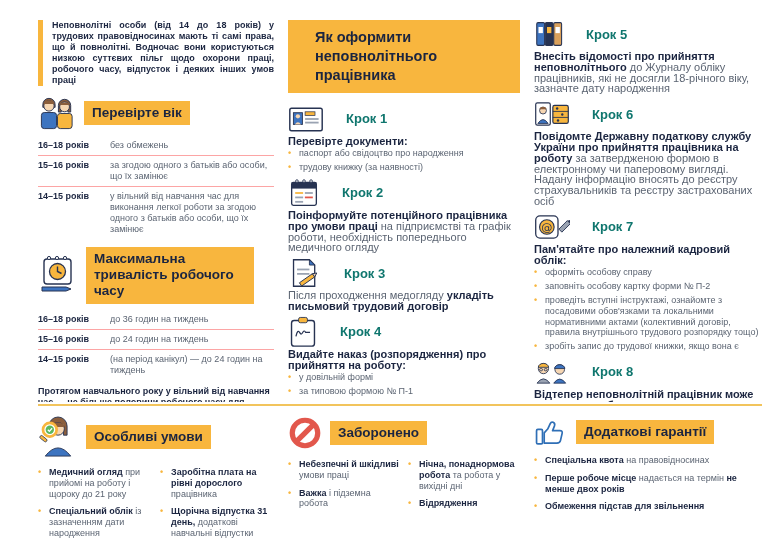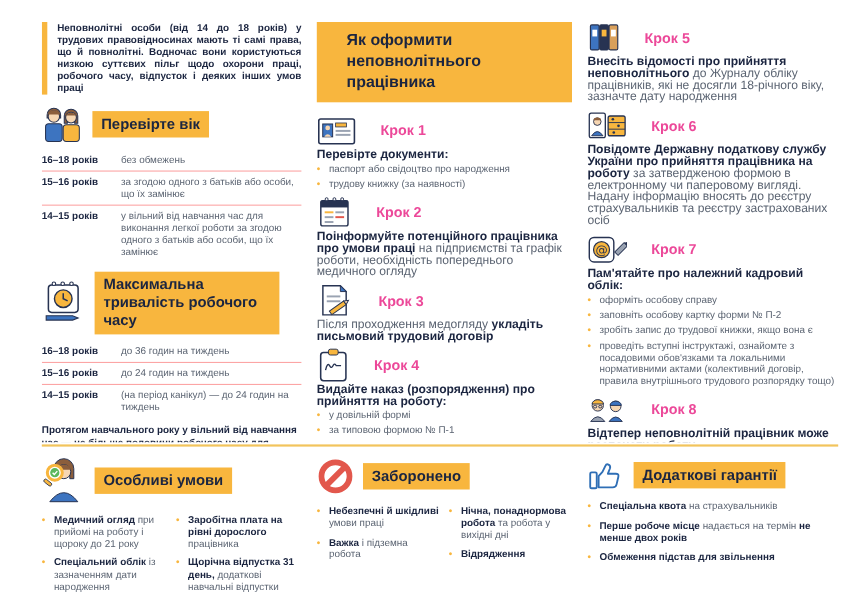--- a/index.html
+++ b/index.html
@@ -35,21 +35,21 @@
   .mb8 { margin-bottom:8px; }
 
   
   .main-title { background:#F8B63E; color:#1b2540; font-weight:bold;
                 font-size:14.5px; line-height:1.3; padding:8px 27px; margin-bottom:12px; }
 
   
   .step { margin-bottom:6px; }
   .step-head { display:flex; align-items:center; height:28px; margin-bottom:3px; }
   .step-head .ic { flex:none; margin-right:9px; display:flex; }
-  .step-title { font-size:13px; font-weight:bold; color:#ec4899;padding-left:13px; }
+  .step-title { font-size:13px; font-weight:bold; color:#0f766e;padding-left:13px; }
   .step p { font-size:11px; line-height:10.8px; color:#5b6472; }
   .step p b, .bb { color:#1b2540; font-weight:bold; }
   ul { list-style:none; margin-top:2px; }
   li { position:relative; padding-left:11px; font-size:9px; line-height:10.8px; margin-bottom:3px; color:#5b6472; }
   li::before { content:"•"; position:absolute; left:0; top:0; color:#F8B63E; font-weight:bold; }
   .important { margin-top:8px; font-size:9px; line-height:11px; }
 
   
   .divider { border:none; border-top:2px solid #F2C45C; margin:2px 0 10px 0; }
 
@@ -270,22 +270,22 @@
                 <path d="M43 13.5 l4 2.5 -4 2.5 z" fill="#273352"></path>
               </g>
             </svg>
           </span>
           <span class="step-title">Крок 7</span>
         </div>
         <p><b>Пам'ятайте про належний кадровий облік:</b></p>
         <ul>
           <li>оформіть особову справу</li>
           <li>заповніть особову картку форми № П-2</li>
+          <li>проведіть вступні інструктажі, ознайомте з посадовими обов'язками та локальними нормативними актами (колективний договір, правила внутрішнього трудового розпорядку тощо)</li>
           <li>зробіть запис до трудової книжки, якщо вона є</li>
-          <li>проведіть вступні інструктажі, ознайомте з посадовими обов'язками та локальними нормативними актами (колективний договір, правила внутрішнього трудового розпорядку тощо)</li>
         </ul>
       </div>
 
       <div class="step">
         <div class="step-head">
           <span class="ic">
             <svg width="36" height="26" viewBox="0 0 42 30">
               <circle cx="11" cy="11" r="6" fill="#F6D6B2" stroke="#273352"></circle>
               <path d="M5 9.5 a6 4.5 0 0 1 12 0 z" fill="#F8B63E" stroke="#273352"></path>
               <rect x="6.5" y="11" width="3.4" height="2.6" rx="1.2" fill="none" stroke="#273352"></rect>
@@ -363,19 +363,19 @@
       <div class="sec-head">
         <span class="ic">
           <svg width="34" height="32" viewBox="0 0 40 36">
             <rect x="3" y="15" width="7" height="17" rx="1.5" fill="#fff" stroke="#2F6FB6" stroke-width="2"></rect>
             <path d="M12 31 h15 q3.5 0 4.2 -3.2 l1.9 -8.2 q0.7 -3.2 -2.7 -3.2 h-8.5 l2.2 -5.6 q1 -3 -1.6 -4.2 q-2.2 -1 -3.4 1.6 l-3 6.3 -4.1 4.5 z" fill="#fff" stroke="#2F6FB6" stroke-width="2" stroke-linejoin="round"></path>
           </svg>
         </span>
         <span class="ybox">Додаткові гарантії</span>
       </div>
       <ul>
-        <li><b class="bb">Спеціальна квота</b><span> на страхувальників</span></li>
+        <li><b class="bb">Спеціальна квота</b><span> на правовідносинах</span></li>
         <li><b class="bb">Перше робоче місце</b><span> надається на термін </span><b class="bb">не менше двох років</b></li>
         <li><b class="bb">Обмеження підстав для звільнення</b><span></span></li>
       </ul>
     </div>
   </div>
 </div>
 
 </body></html>

